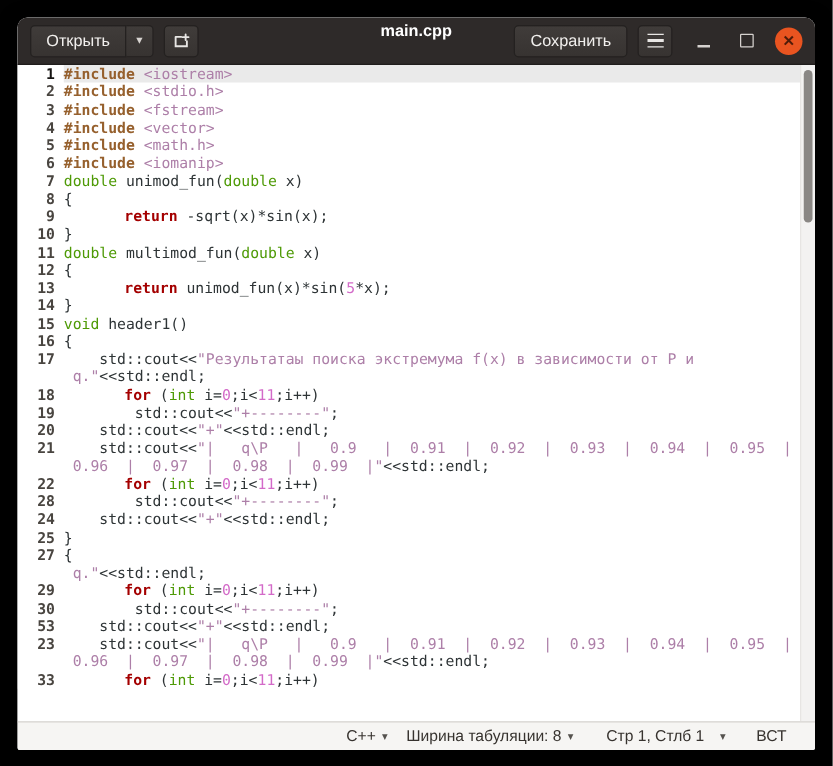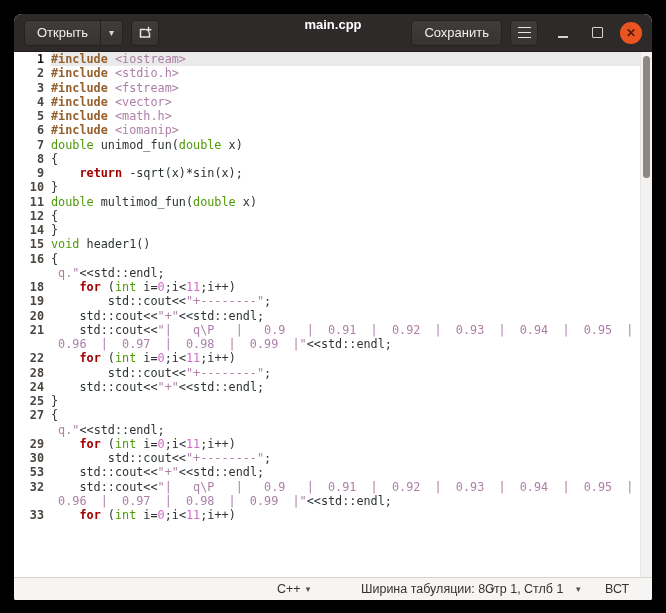--- a/index.html
+++ b/index.html
@@ -48,36 +48,36 @@
   .crow{display:flex;white-space:pre;}
   .ln{flex:0 0 30px;padding-right:7px;text-align:right;color:#494540;font-weight:bold;
       background:#ffffff;user-select:none;}
   .ct{flex:1 1 auto;}
   .cur .ct{background:var(--curline);}
   .cur .ln{color:#161412;}
   .pl{color:#2e3436;}
   .pp{color:var(--c-pp);font-weight:bold;}
   .str{color:var(--c-str);}
   .kw{color:var(--c-kw);font-weight:normal;}
-  .ctl{color:var(--c-ctl);font-weight:bold;}
+  .ctl{color:var(--c-ctl);font-weight:bold;margin-left:20px;}
   .num{color:var(--c-num);}
   .vscroll{position:absolute;top:0;right:0;width:12px;bottom:0;background:#f3f2f1;
            border-left:1px solid #e7e5e3;box-sizing:border-box;}
   .vthumb{position:absolute;left:2px;width:7px;top:4px;height:122px;background:#8a8784;
           border-radius:3.5px;cursor:grab;}
 
   
   .statusbar{position:relative;height:22px;flex:0 0 22px;background:#f6f5f3;
              border-top:1px solid #d5d3cf;font-size:12.5px;color:#37332f;}
   .sb-item{position:absolute;top:50%;transform:translateY(-50%);background:none;border:none;
            font-family:inherit;font-size:12.5px;color:#37332f;cursor:pointer;
            display:inline-flex;align-items:center;gap:5px;white-space:nowrap;padding:0;}
   .sb-caret{font-size:9px;color:#55524e;}
   #sb-lang{left:263px;}
-  #sb-tab{left:311px;margin-left:36px;}
+  #sb-tab{left:311px;}
   #sb-pos{left:471px;}
   #sb-pos-caret{left:562px;}
   #sb-ins{left:591px;}
 </style>
 </head>
 <body>
 
 <div class="stage">
   <div class="window">
 
@@ -125,39 +125,41 @@
           <div class="crow"><span class="ln">3</span><span class="ct"><span class="pp">#include</span><span class="pl"> </span><span class="str">&lt;fstream&gt;</span></span></div>
           <div class="crow"><span class="ln">4</span><span class="ct"><span class="pp">#include</span><span class="pl"> </span><span class="str">&lt;vector&gt;</span></span></div>
           <div class="crow"><span class="ln">5</span><span class="ct"><span class="pp">#include</span><span class="pl"> </span><span class="str">&lt;math.h&gt;</span></span></div>
           <div class="crow"><span class="ln">6</span><span class="ct"><span class="pp">#include</span><span class="pl"> </span><span class="str">&lt;iomanip&gt;</span></span></div>
           <div class="crow"><span class="ln">7</span><span class="ct"><span class="kw">double</span><span class="pl"> unimod_fun(</span><span class="kw">double</span><span class="pl"> x)</span></span></div>
           <div class="crow"><span class="ln">8</span><span class="ct"><span class="pl">{</span></span></div>
           <div class="crow"><span class="ln">9</span><span class="ct"><span class="pl">    </span><span class="ctl">return</span><span class="pl"> -sqrt(x)*sin(x);</span></span></div>
           <div class="crow"><span class="ln">10</span><span class="ct"><span class="pl">}</span></span></div>
           <div class="crow"><span class="ln">11</span><span class="ct"><span class="kw">double</span><span class="pl"> multimod_fun(</span><span class="kw">double</span><span class="pl"> x)</span></span></div>
           <div class="crow"><span class="ln">12</span><span class="ct"><span class="pl">{</span></span></div>
+          <div class="crow"><span class="ln">13</span><span class="ct"><span class="pl">    </span><span class="ctl">return</span><span class="pl"> unimod_fun(x)*sin(</span><span class="num">5</span><span class="pl">*x);</span></span></div>
           <div class="crow"><span class="ln">14</span><span class="ct"><span class="pl">}</span></span></div>
           <div class="crow"><span class="ln">15</span><span class="ct"><span class="kw">void</span><span class="pl"> header1()</span></span></div>
           <div class="crow"><span class="ln">16</span><span class="ct"><span class="pl">{</span></span></div>
+          <div class="crow"><span class="ln">17</span><span class="ct"><span class="pl">    std::cout&lt;&lt;</span><span class="str">"Результатаы поиска экстремума f(x) в зависимости от P и</span></span></div>
           <div class="crow"><span class="ln"></span><span class="ct"><span class="str"> q."</span><span class="pl">&lt;&lt;std::endl;</span></span></div>
           <div class="crow"><span class="ln">18</span><span class="ct"><span class="pl">    </span><span class="ctl">for</span><span class="pl"> (</span><span class="kw">int</span><span class="pl"> i=</span><span class="num">0</span><span class="pl">;i&lt;</span><span class="num">11</span><span class="pl">;i++)</span></span></div>
           <div class="crow"><span class="ln">19</span><span class="ct"><span class="pl">        std::cout&lt;&lt;</span><span class="str">"+--------"</span><span class="pl">;</span></span></div>
           <div class="crow"><span class="ln">20</span><span class="ct"><span class="pl">    std::cout&lt;&lt;</span><span class="str">"+"</span><span class="pl">&lt;&lt;std::endl;</span></span></div>
           <div class="crow"><span class="ln">21</span><span class="ct"><span class="pl">    std::cout&lt;&lt;</span><span class="str">"|   q\P   |   0.9   |  0.91  |  0.92  |  0.93  |  0.94  |  0.95  |</span></span></div>
           <div class="crow"><span class="ln"></span><span class="ct"><span class="str"> 0.96  |  0.97  |  0.98  |  0.99  |"</span><span class="pl">&lt;&lt;std::endl;</span></span></div>
           <div class="crow"><span class="ln">22</span><span class="ct"><span class="pl">    </span><span class="ctl">for</span><span class="pl"> (</span><span class="kw">int</span><span class="pl"> i=</span><span class="num">0</span><span class="pl">;i&lt;</span><span class="num">11</span><span class="pl">;i++)</span></span></div>
           <div class="crow"><span class="ln">28</span><span class="ct"><span class="pl">        std::cout&lt;&lt;</span><span class="str">"+--------"</span><span class="pl">;</span></span></div>
           <div class="crow"><span class="ln">24</span><span class="ct"><span class="pl">    std::cout&lt;&lt;</span><span class="str">"+"</span><span class="pl">&lt;&lt;std::endl;</span></span></div>
           <div class="crow"><span class="ln">25</span><span class="ct"><span class="pl">}</span></span></div>
           <div class="crow"><span class="ln">27</span><span class="ct"><span class="pl">{</span></span></div>
           <div class="crow"><span class="ln"></span><span class="ct"><span class="str"> q."</span><span class="pl">&lt;&lt;std::endl;</span></span></div>
           <div class="crow"><span class="ln">29</span><span class="ct"><span class="pl">    </span><span class="ctl">for</span><span class="pl"> (</span><span class="kw">int</span><span class="pl"> i=</span><span class="num">0</span><span class="pl">;i&lt;</span><span class="num">11</span><span class="pl">;i++)</span></span></div>
           <div class="crow"><span class="ln">30</span><span class="ct"><span class="pl">        std::cout&lt;&lt;</span><span class="str">"+--------"</span><span class="pl">;</span></span></div>
           <div class="crow"><span class="ln">53</span><span class="ct"><span class="pl">    std::cout&lt;&lt;</span><span class="str">"+"</span><span class="pl">&lt;&lt;std::endl;</span></span></div>
-          <div class="crow"><span class="ln">32</span><span class="ct"><span class="pl">    std::cout&lt;&lt;</span><span class="str">"|   q\P   |   0.9   |  0.91  |  0.92  |  0.93  |  0.94  |  0.95  |</span></span></div>
+          <div class="crow"><span class="ln">23</span><span class="ct"><span class="pl">    std::cout&lt;&lt;</span><span class="str">"|   q\P   |   0.9   |  0.91  |  0.92  |  0.93  |  0.94  |  0.95  |</span></span></div>
           <div class="crow"><span class="ln"></span><span class="ct"><span class="str"> 0.96  |  0.97  |  0.98  |  0.99  |"</span><span class="pl">&lt;&lt;std::endl;</span></span></div>
           <div class="crow"><span class="ln">33</span><span class="ct"><span class="pl">    </span><span class="ctl">for</span><span class="pl"> (</span><span class="kw">int</span><span class="pl"> i=</span><span class="num">0</span><span class="pl">;i&lt;</span><span class="num">11</span><span class="pl">;i++)</span></span></div>
         </div>
       <div class="vscroll">
         <div class="vthumb"></div>
       </div>
     </div>
 
     <div class="statusbar">
       <button class="sb-item" id="sb-lang">

